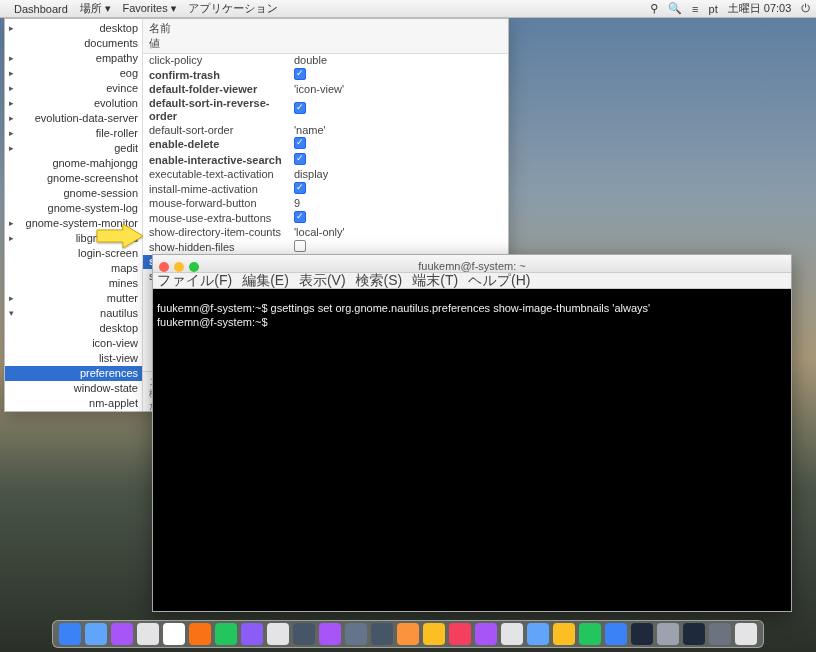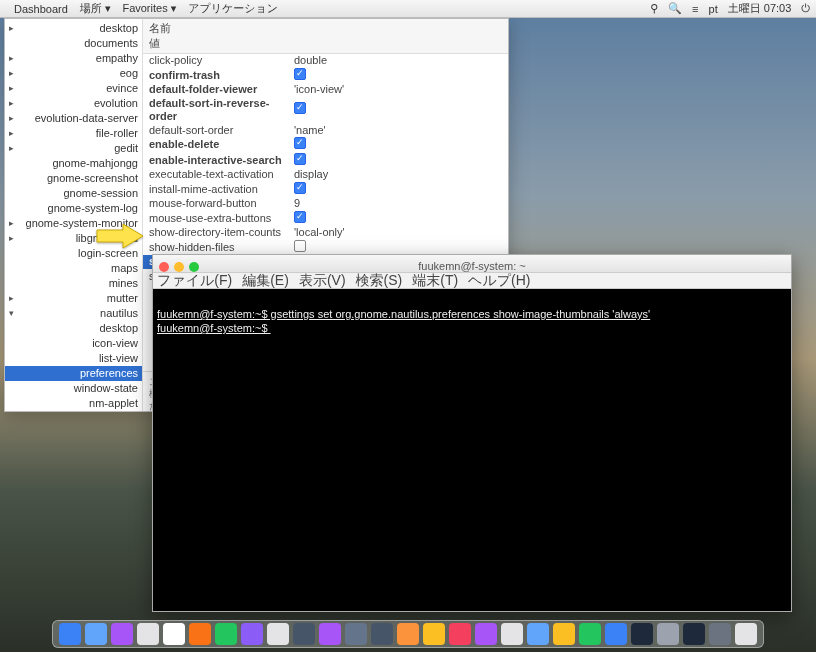--- a/index.html
+++ b/index.html
@@ -40,21 +40,21 @@
 .arrow { position:absolute; top:222px; left:95px; z-index:30; filter:drop-shadow(0 1px 1px rgba(0,0,0,.3)); }
 
 
 .term { position:absolute; top:254px; left:152px; width:640px; height:358px; background:#fff; border:1px solid #aaa; box-shadow:0 6px 20px rgba(0,0,0,.4); z-index:40; display:flex; flex-direction:column; }
 .term .titlebar { height:18px; background:linear-gradient(#f7f7f7,#e4e4e4); display:flex; align-items:flex-end; font-size:11px; color:#555; padding:0 6px; border-bottom:1px solid #ccc; position:relative;}
 .tlights { display:flex; gap:5px; }
 .tlight { width:10px; height:10px; border-radius:50%; }
 .tl-r{background:#ff5f56;} .tl-y{background:#ffbd2e;} .tl-g{background:#27c93f;}
 .term .ttitle { position:absolute; left:0; right:0; text-align:center; }
 .term .tmenus { height:16px; background:#f2f2f2; border-bottom:1px solid #ccc; display:flex; align-items:center; font-size:14px; color:#444; padding:0 4px; gap:10px;}
-.term .tbody { flex:1; background:#000; color:#eee; font-family:Menlo,Consolas,monospace; font-size:11px; padding:18px 4px; line-height:14px; white-space:pre; overflow:hidden;text-decoration:underline;}
+.term .tbody { flex:1; background:#000; color:#eee; font-family:Menlo,Consolas,monospace; font-size:11px; padding:12px 4px; line-height:14px; white-space:pre; overflow:hidden;}
 .term .tline { display:block; }
 
 
 .dock { position:absolute; bottom:4px; left:50%; transform:translateX(-50%); height:28px; background:rgba(255,255,255,.25); border:1px solid rgba(255,255,255,.4); border-radius:6px; padding:2px 6px; display:flex; gap:4px; align-items:center; z-index:60;}
 .dicon { width:22px; height:22px; border-radius:4px; display:inline-block; }
 </style>
 </head>
 <body>
 
 <div class="menubar">

